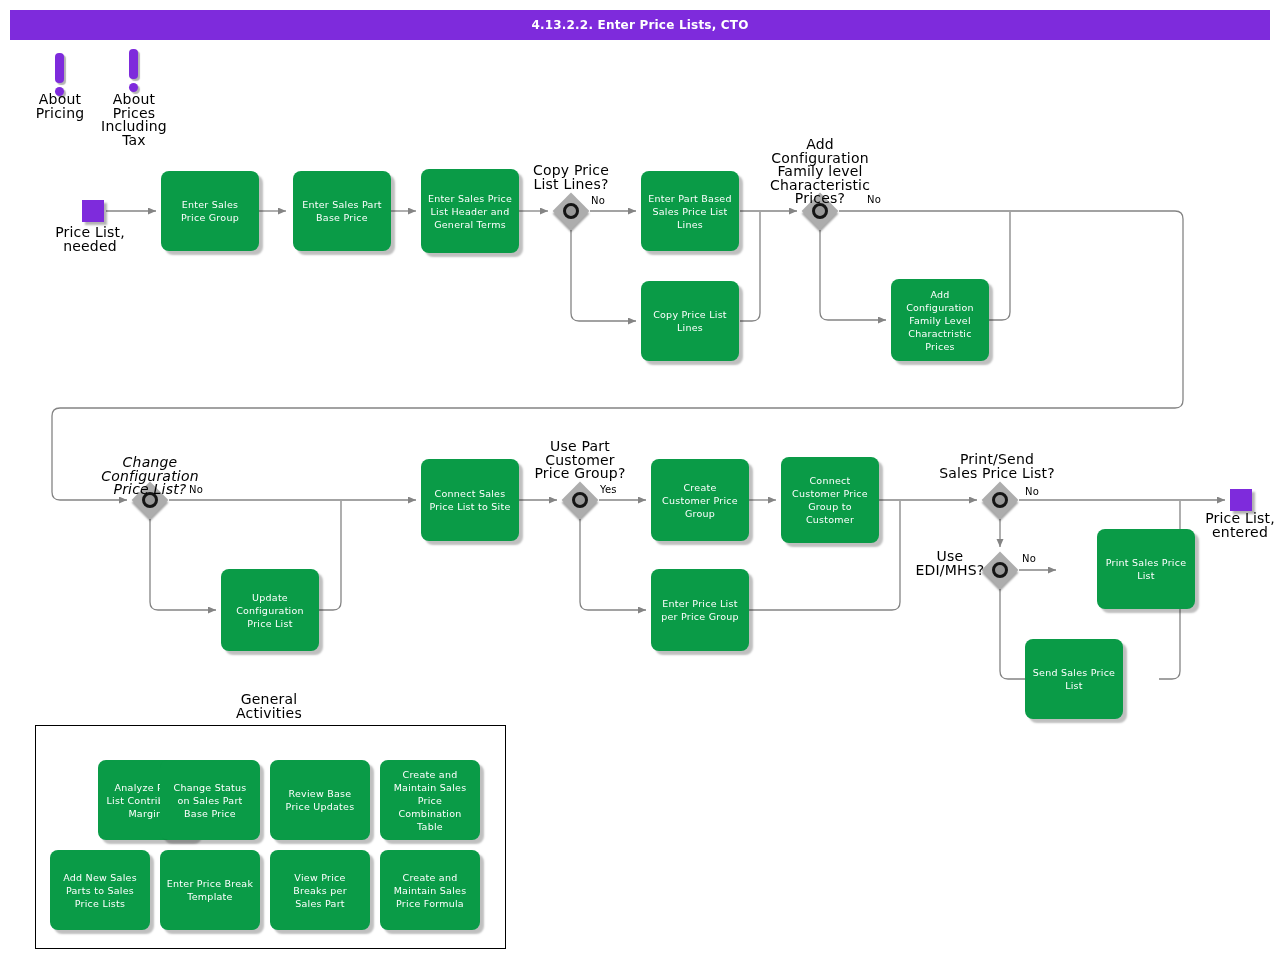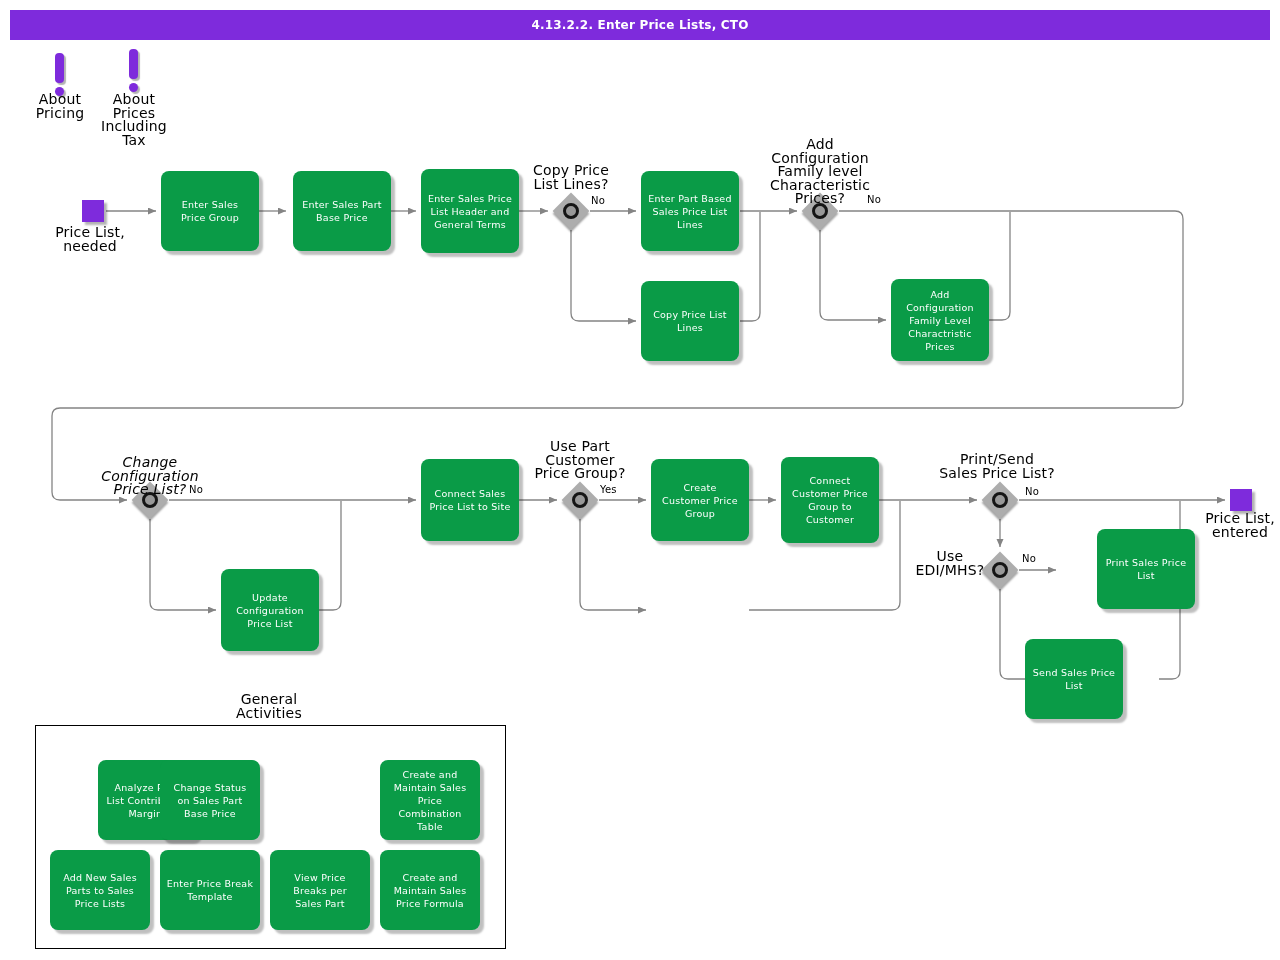--- a/index.html
+++ b/index.html
@@ -137,20 +137,22 @@
 Price List</div>
   <div class="node" style="left:421px;top:459px;width:98px;height:82px;">Connect Sales
 Price List to Site</div>
   <div class="node" style="left:651px;top:459px;width:98px;height:82px;">Create
 Customer Price
 Group</div>
   <div class="node" style="left:781px;top:457px;width:98px;height:86px;">Connect
 Customer Price
 Group to
 Customer</div>
+  <div class="node" style="left:651px;top:569px;width:98px;height:82px;">Enter Price List
+per Price Group</div>
   <div class="node w98" style="left:1061px;top:529px;margin-left:36px;">Print Sales Price
 List</div>
   <div class="node w98" style="left:1025px;top:639px;">Send Sales Price
 List</div>
 
   <div class="decision" style="left:553px;top:193px;">
     <div class="dsq"></div>
     <div class="dcircle"></div>
   </div>
   <div class="lbl" style="left:511px;top:164px;width:120px;">Copy Price
@@ -205,20 +207,22 @@
   <div class="lbl" style="left:219px;top:693px;width:100px;">General
 Activities</div>
   <div class="ga-box"></div>
 
   <div class="node gnode" style="left:50px;top:760px;margin-left:48px;">Analyze Price
 List Contribution
 Margins</div>
   <div class="node gnode" style="left:160px;top:760px;">Change Status
 on Sales Part
 Base Price</div>
+  <div class="node gnode" style="left:270px;top:760px;">Review Base
+Price Updates</div>
   <div class="node gnode" style="left:380px;top:760px;">Create and
 Maintain Sales
 Price
 Combination
 Table</div>
   <div class="node gnode" style="left:50px;top:850px;">Add New Sales
 Parts to Sales
 Price Lists</div>
   <div class="node gnode" style="left:160px;top:850px;">Enter Price Break
 Template</div>

